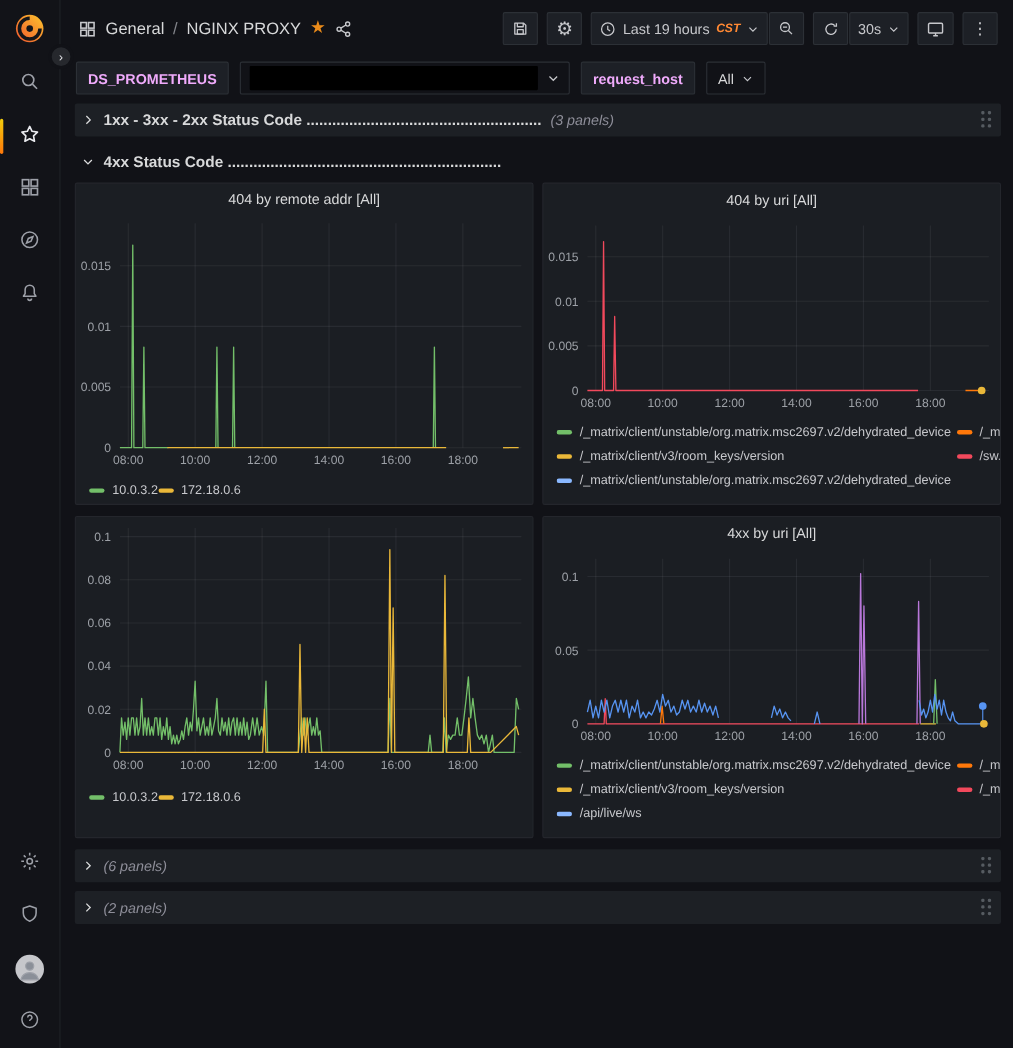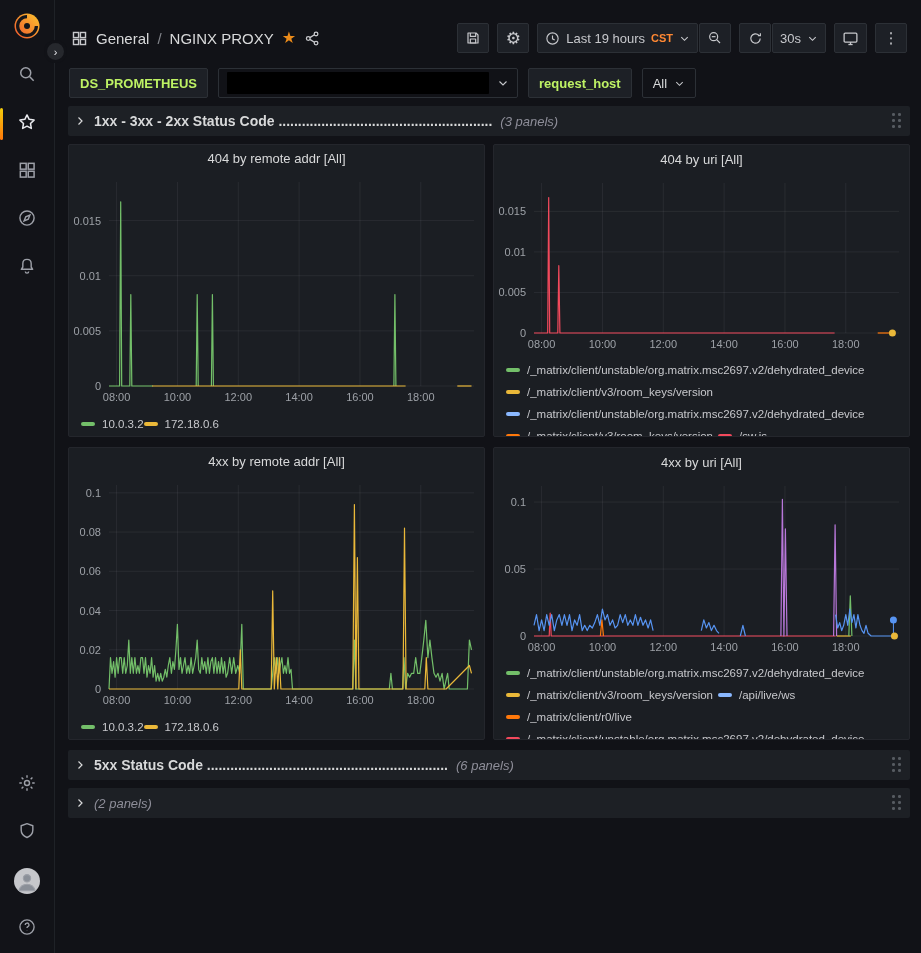--- a/index.html
+++ b/index.html
@@ -29,46 +29,46 @@
   .side-item.active svg { stroke:#e9eaee; }
   .side-bottom { margin-top:auto; }
   .avatar-circle { width:26px; height:26px; border-radius:50%; background:#c6c7cb;
     display:flex; align-items:center; justify-content:center; overflow:hidden; }
   .expand-btn {
     position:absolute; left:44px; top:40px; width:23px; height:23px; border-radius:50%;
     background:#26282d; border:3px solid #111217; color:#e9eaee; z-index:9;
     display:flex; align-items:center; justify-content:center; font-size:11px; cursor:pointer;
   }
   
-  .main { position:absolute; left:55px; top:12px; width:866px; height:894px; }
+  .main { position:absolute; left:55px; top:0; width:866px; height:894px; }
   .topbar {
     height:52px; display:flex; align-items:center; padding:0 14px 0 16px;
   }
   .crumb { display:flex; align-items:center; gap:8px; font-size:15px; color:#d8d9da; }
   .crumb .sep { color:#84868c; }
   .crumb-title { font-weight:400; }
   .star-glyph { color:#eb8b1a; font-size:16px; line-height:1; cursor:pointer; }
   .toolbar { margin-left:auto; display:flex; align-items:center; gap:8px; }
   .tb-group { display:flex; gap:1px; }
   .tb-btn {
     height:30px; min-width:32px; padding:0 7px;
     background:#1d2026; border:1px solid #2c3036; border-radius:2px;
     display:flex; align-items:center; justify-content:center; gap:6px;
     color:#c7c8cc; font-size:13px; cursor:pointer;
   }
   .tb-btn svg { stroke:#c7c8cc; }
-  .tz { color:#ff8833; font-size:11px; font-weight:bold; }
+  .tz { color:#ff8833; font-size:11px; font-weight:bold;font-style:italic; }
   .kebab { font-size:15px; color:#c7c8cc; letter-spacing:0; }
   .gear-glyph { font-size:17px; line-height:1; color:#c7c8cc; }
   
   .varsbar { height:38px; display:flex; align-items:center; gap:10px; padding:0 14px; }
   .var-label {
     height:30px; padding:0 10px; display:flex; align-items:center;
     background:#1d2026; border:1px solid #2c3036; border-radius:2px;
-    color:#bef264; font-weight:bold; font-size:13px; cursor:pointer;
+    color:#f0abfc; font-weight:bold; font-size:13px; cursor:pointer;
   }
   .var-select {
     height:30px; width:300px; background:#111217; border:1px solid #2c3036;
     border-radius:2px; display:flex; align-items:center; padding:0 8px; cursor:pointer;
   }
   .var-redacted { flex:1; height:22px; background:#000; border-radius:1px; }
   .var-all {
     height:30px; padding:0 10px; display:flex; align-items:center; gap:7px;
     background:#111217; border:1px solid #2c3036; border-radius:2px;
     font-size:13px; color:#d8d9da; cursor:pointer;
@@ -92,21 +92,21 @@
     width:417px; height:293px; background:#1b1e23; border:1px solid #24262c;
     border-radius:2px; overflow:hidden; display:flex; flex-direction:column;
   }
   .panel-title {
     height:30px; display:flex; align-items:center; justify-content:center;
     font-size:13px; font-weight:500; color:#d8d9da; cursor:pointer;
   }
   .chart-host { flex:0 0 auto; }
   .legend { padding:0 10px 0 12px; overflow:hidden; }
   .legend.single { height:27px; display:flex; align-items:center; }
-  .legend.multi { height:81px; display:flex; flex-wrap:wrap; align-content:flex-start; column-gap:5px; }
+  .legend.multi { height:81px; display:flex; flex-wrap:wrap; align-content:flex-start; column-gap:5px;flex-direction:column; }
   .lg-item { display:inline-flex; align-items:center; height:22px; max-width:100%;
     white-space:nowrap; overflow:hidden; cursor:pointer; }
   .lg-item .sw { flex:0 0 auto; width:14px; height:4px; border-radius:2px; margin-right:7px; }
   .lg-item em { font-style:normal; font-size:11.5px; color:#c7c8cc; }
 </style>
 </head>
 <body>
 
 <nav class="sidebar">
   <div class="side-logo">
@@ -332,20 +332,28 @@
       <span class="drag-dots">
           <i></i>
           <i></i>
           <i></i>
           <i></i>
           <i></i>
           <i></i>
         </span>
     </div>
 
+    <div class="row-header" style="margin-bottom:4px">
+      <span class="chev">
+        <svg width="12" height="12" viewBox="0 0 24 24" fill="none" stroke-width="2.4">
+            <path d="M5 9l7 7 7-7"></path>
+          </svg>
+      </span>
+      <span class="row-title">4xx Status Code ................................................................</span>
+    </div>
 
     <div class="panel-grid">
       <section class="panel">
         <header class="panel-title">404 by remote addr [All]</header>
         <div class="chart-host"><svg width="415" height="236" viewBox="0 0 415 236">
               <line x1="47.604166666666664" y1="10" x2="47.604166666666664" y2="214" stroke="rgba(204,204,220,0.08)"></line>
               <text x="47.604166666666664" y="229" text-anchor="middle" fill="#9da1a7" font-size="11">08:00</text>
               <line x1="108.4375" y1="10" x2="108.4375" y2="214" stroke="rgba(204,204,220,0.08)"></line>
               <text x="108.4375" y="229" text-anchor="middle" fill="#9da1a7" font-size="11">10:00</text>
               <line x1="169.27083333333334" y1="10" x2="169.27083333333334" y2="214" stroke="rgba(204,204,220,0.08)"></line>
@@ -429,21 +437,20 @@
             <span class="lg-item">
               <i class="sw" style="background: rgb(242, 73, 92);"></i>
               <em>/sw.js</em>
             </span>
           </div>
       </section>
     </div>
 
     <div class="panel-grid">
       <section class="panel">
-        <header class="panel-title">4xx by remote addr [All]</header>
         <div class="chart-host"><svg width="415" height="236" viewBox="0 0 415 236">
               <line x1="47.604166666666664" y1="10" x2="47.604166666666664" y2="214" stroke="rgba(204,204,220,0.08)"></line>
               <text x="47.604166666666664" y="229" text-anchor="middle" fill="#9da1a7" font-size="11">08:00</text>
               <line x1="108.4375" y1="10" x2="108.4375" y2="214" stroke="rgba(204,204,220,0.08)"></line>
               <text x="108.4375" y="229" text-anchor="middle" fill="#9da1a7" font-size="11">10:00</text>
               <line x1="169.27083333333334" y1="10" x2="169.27083333333334" y2="214" stroke="rgba(204,204,220,0.08)"></line>
               <text x="169.27083333333334" y="229" text-anchor="middle" fill="#9da1a7" font-size="11">12:00</text>
               <line x1="230.10416666666669" y1="10" x2="230.10416666666669" y2="214" stroke="rgba(204,204,220,0.08)"></line>
               <text x="230.10416666666669" y="229" text-anchor="middle" fill="#9da1a7" font-size="11">14:00</text>
               <line x1="290.9375" y1="10" x2="290.9375" y2="214" stroke="rgba(204,204,220,0.08)"></line>
@@ -535,21 +542,20 @@
           </div>
       </section>
     </div>
 
     <div class="row-header collapsed">
       <span class="chev">
         <svg width="12" height="12" viewBox="0 0 24 24" fill="none" stroke-width="2.4">
             <path d="M9 5l7 7-7 7"></path>
           </svg>
       </span>
-      <span class="row-title">5xx Status Code ..............................................................</span>
       <span class="row-count">(6 panels)</span>
       <span class="drag-dots">
           <i></i>
           <i></i>
           <i></i>
           <i></i>
           <i></i>
           <i></i>
         </span>
     </div>

